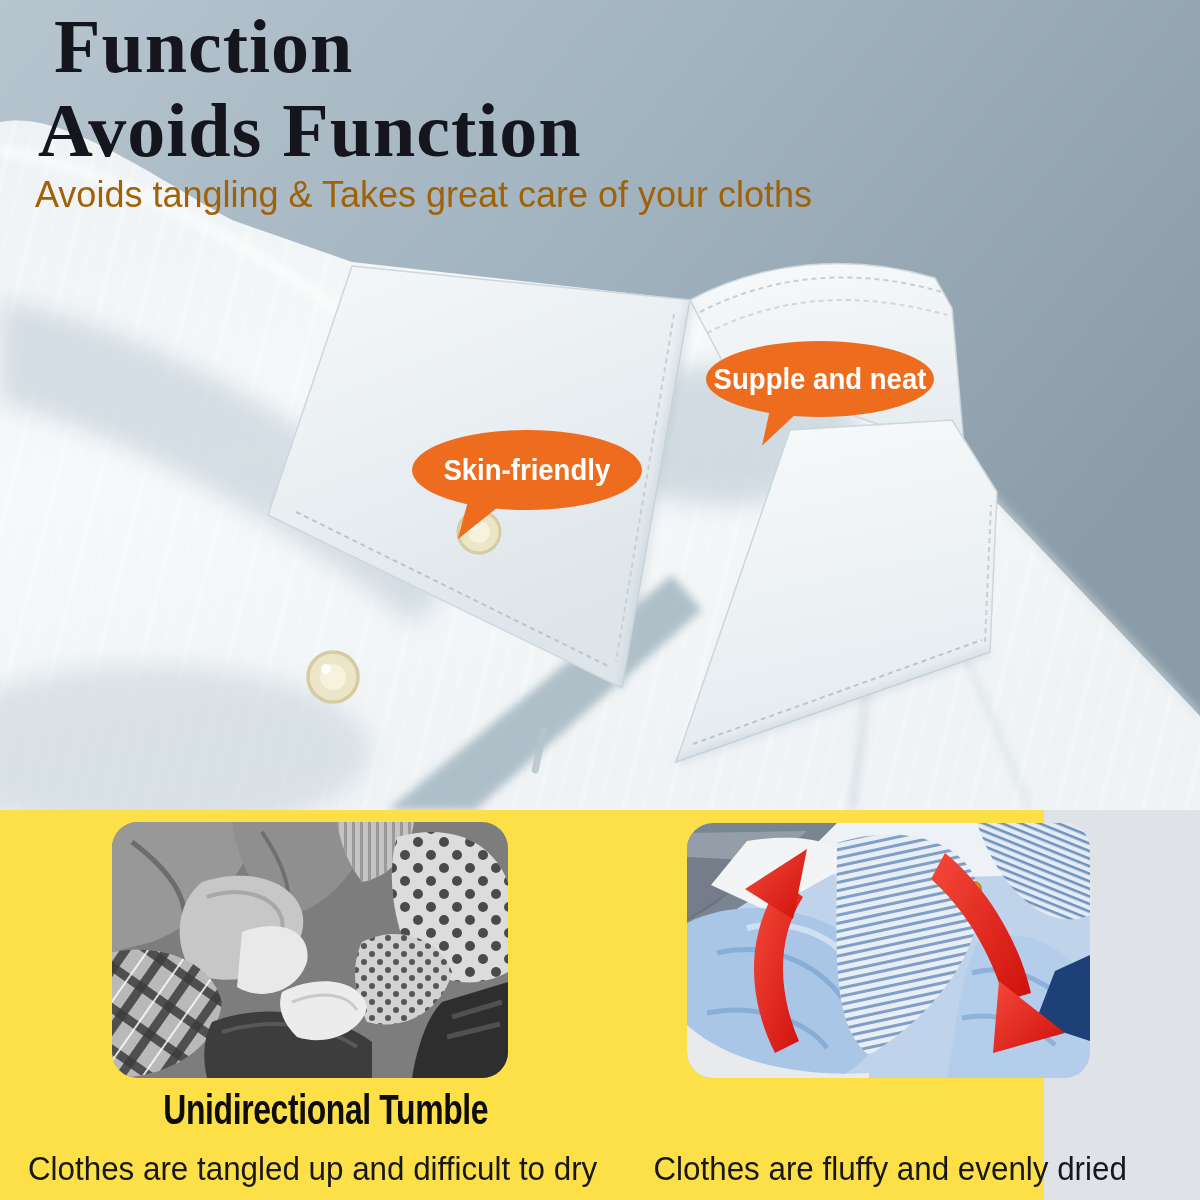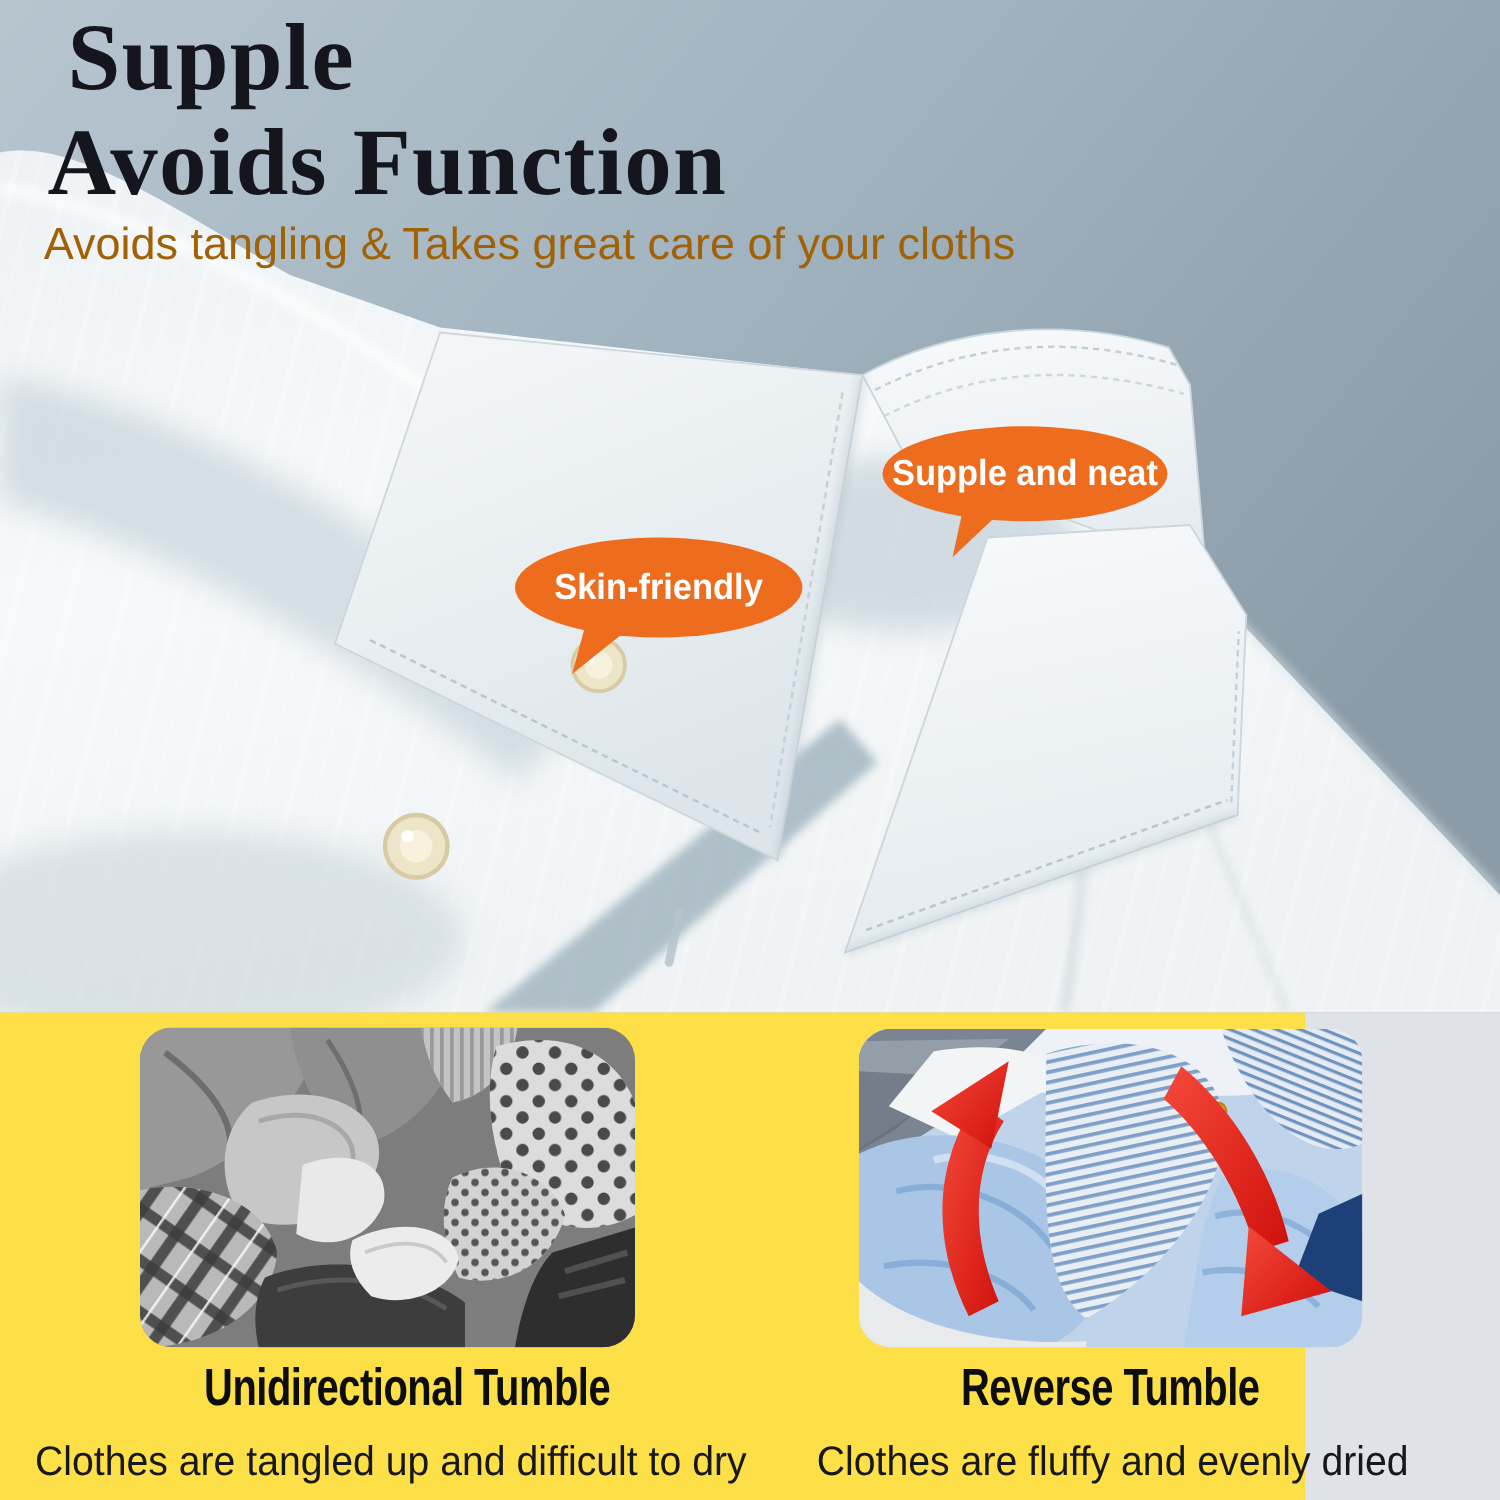--- a/index.html
+++ b/index.html
@@ -133,21 +133,21 @@
         <circle cx="473" cy="526" r="4" fill="#ffffff" opacity="0.9"></circle>
       </g>
       <g>
         <circle cx="333" cy="677" r="25" fill="#ece5c8" stroke="#d6cba2" stroke-width="3.5"></circle>
         <circle cx="333" cy="677" r="13" fill="#f6f2dd"></circle>
         <circle cx="326" cy="669" r="5" fill="#ffffff" opacity="0.9"></circle>
       </g>
     </svg>
 
     <div class="hero-title">
-      <div class="l1">Supple</div>
+      <div class="l1">Function</div>
       <div class="l2">Avoids Function</div>
     </div>
     <div class="hero-subtitle">Avoids tangling &amp; Takes great care of your cloths</div>
 
     <div class="bubble bubble-skin">
       <span class="tail"></span>
       <span class="lbl">Skin-friendly</span>
     </div>
     <div class="bubble bubble-supple">
       <span class="tail"></span>
@@ -240,23 +240,20 @@
           <path d="M58,66 L120,26 L106,96 Z" fill="url(#redg)"></path>
           <path d="M258,30 C300,64 332,118 344,170 L318,178 C304,130 278,86 244,56 Z" fill="url(#redg)"></path>
           <path d="M312,158 L378,210 L306,230 Z" fill="url(#redg)"></path>
         </g>
       </svg>
     </figure>
 
     <div class="cmp-heading head-left">
       <span class="tx">Unidirectional Tumble</span>
     </div>
-    <div class="cmp-heading head-right">
-      <span class="tx">Reverse Tumble</span>
-    </div>
     <div class="cmp-caption cap-left">
       <span class="tx">Clothes are tangled up and difficult to dry</span>
     </div>
     <div class="cmp-caption cap-right">
       <span class="tx">Clothes are fluffy and evenly dried</span>
     </div>
   </div>
 </div>
 
 </body></html>

